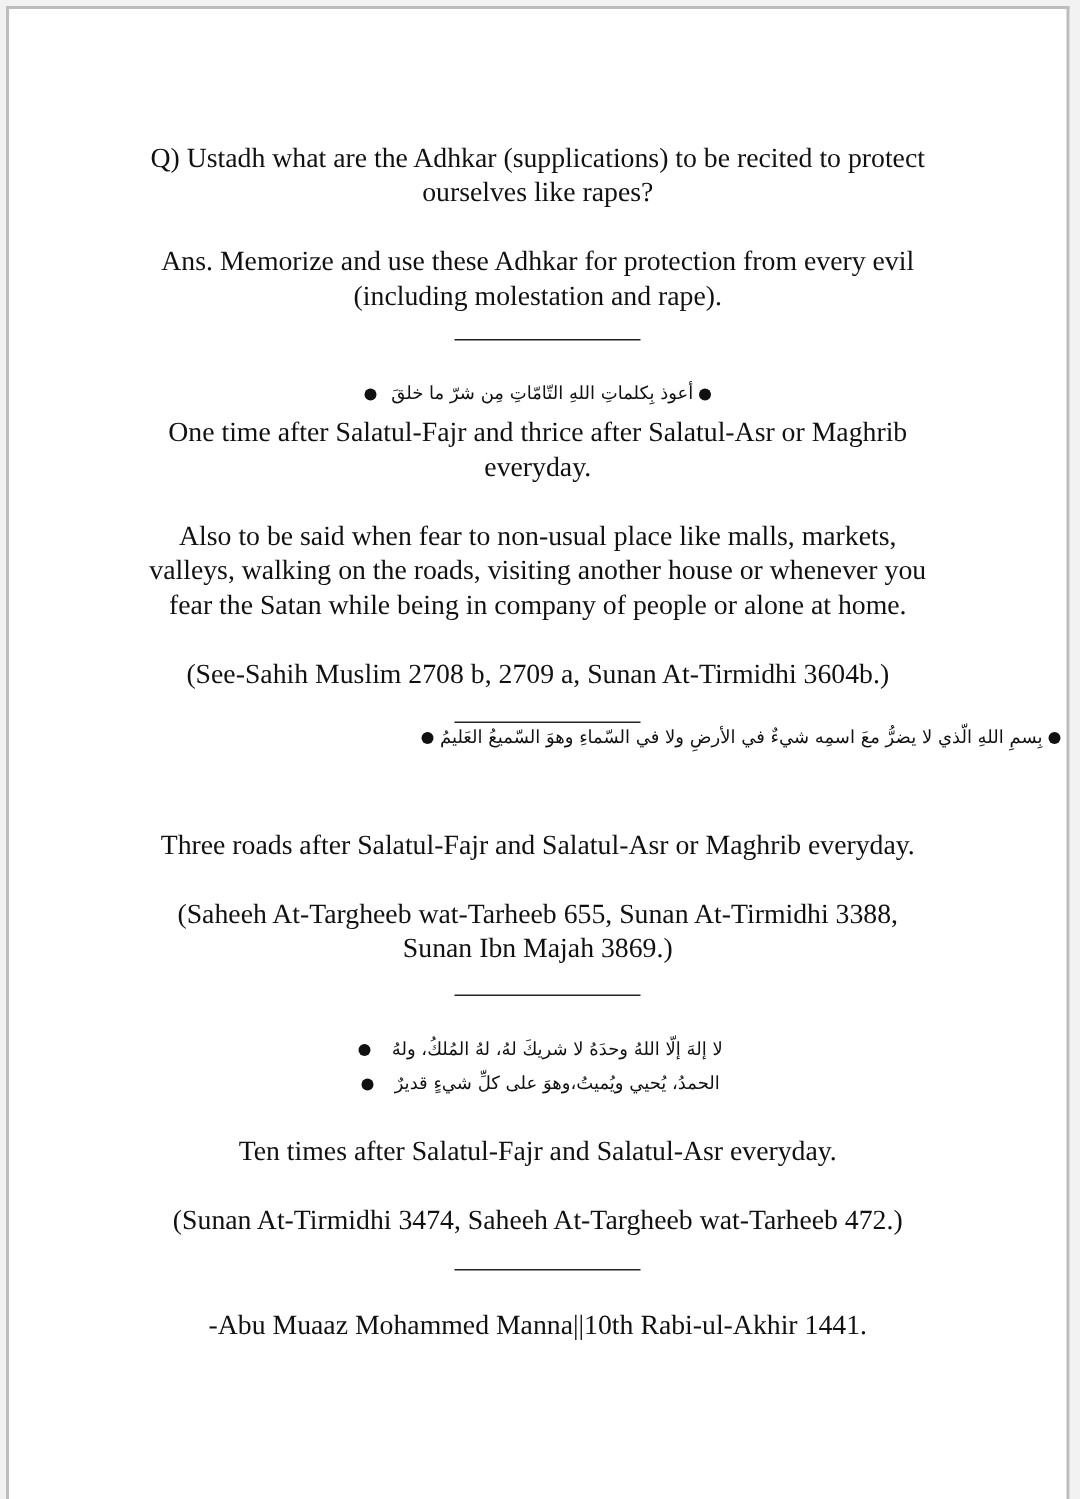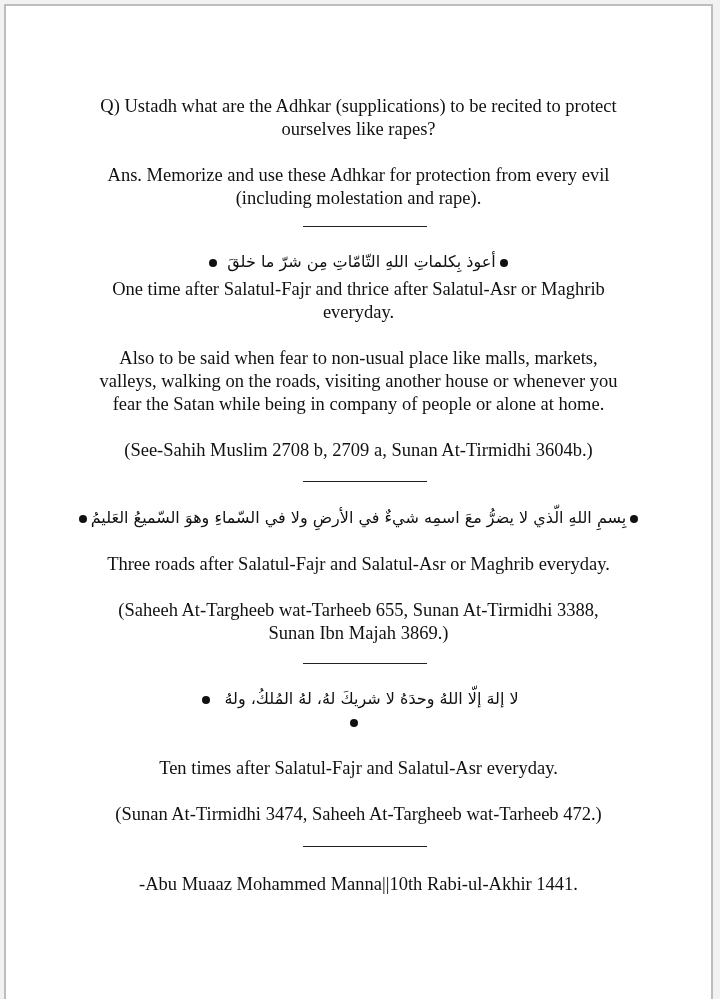--- a/index.html
+++ b/index.html
@@ -47,21 +47,21 @@
     height: 0;
     border-top: 1px solid #222;
   }
   .ar {
     position: absolute;
     left: 0;
     width: 100%;
     text-align: center;
     direction: rtl;
     font-family: "DejaVu Sans", "Liberation Sans", sans-serif;
-    font-size: 16px;
+    font-size: 12px;
     line-height: 22px;
     white-space: nowrap;
     color: #111;
   }
   .bullet {
     display: inline-block;
     width: 8px;
     height: 8px;
     border-radius: 50%;
     background: #111;
@@ -91,36 +91,36 @@
     <div class="p" style="top:295px;">everyday.</div>
 
     <div class="p" style="top:341px;">Also to be said when fear to non-usual place like malls, markets,</div>
     <div class="p" style="top:364px;">valleys, walking on the roads, visiting another house or whenever you</div>
     <div class="p" style="top:387px;">fear the Satan while being in company of people or alone at home.</div>
 
     <div class="p" style="top:433px;">(See-Sahih Muslim 2708 b, 2709 a, Sunan At-Tirmidhi 3604b.)</div>
 
     <div class="rule" style="top:475px;"></div>
 
-    <div class="ar" style="top:501px;">
+    <div class="ar" style="top:474px;text-align:right;">
       <span class="bullet"></span><span>بِسمِ اللهِ الّذي لا يضرُّ معَ اسمِه شيءٌ في الأرضِ ولا في السّماءِ وهوَ السّميعُ العَليمُ</span><span class="bullet"></span>
     </div>
 
     <div class="p" style="top:547px;">Three roads after Salatul-Fajr and Salatul-Asr or Maghrib everyday.</div>
 
     <div class="p" style="top:593px;">(Saheeh At-Targheeb wat-Tarheeb 655, Sunan At-Tirmidhi 3388,</div>
     <div class="p" style="top:616px;">Sunan Ibn Majah 3869.)</div>
 
     <div class="rule" style="top:657px;"></div>
 
     <div class="ar" style="top:682px;">
       <span>لا إلهَ إلّا اللهُ وحدَهُ لا شريكَ لهُ، لهُ المُلكُ، ولهُ</span><span style="display:inline-block;width:10px;"></span><span class="bullet"></span>
     </div>
     <div class="ar" style="top:705px;">
-      <span style="display:inline-block;width:10px;"></span><span class="bullet"></span>
+      <span>الحمدُ، يُحيي ويُميتُ،وهوَ على كلِّ شيءٍ قديرٌ</span><span style="display:inline-block;width:10px;"></span><span class="bullet"></span>
     </div>
 
     <div class="p" style="top:751px;">Ten times after Salatul-Fajr and Salatul-Asr everyday.</div>
 
     <div class="p" style="top:797px;">(Sunan At-Tirmidhi 3474, Saheeh At-Targheeb wat-Tarheeb 472.)</div>
 
     <div class="rule" style="top:840px;"></div>
 
     <div class="p" style="top:867px;">-Abu Muaaz Mohammed Manna||10th Rabi-ul-Akhir 1441.</div>
 

